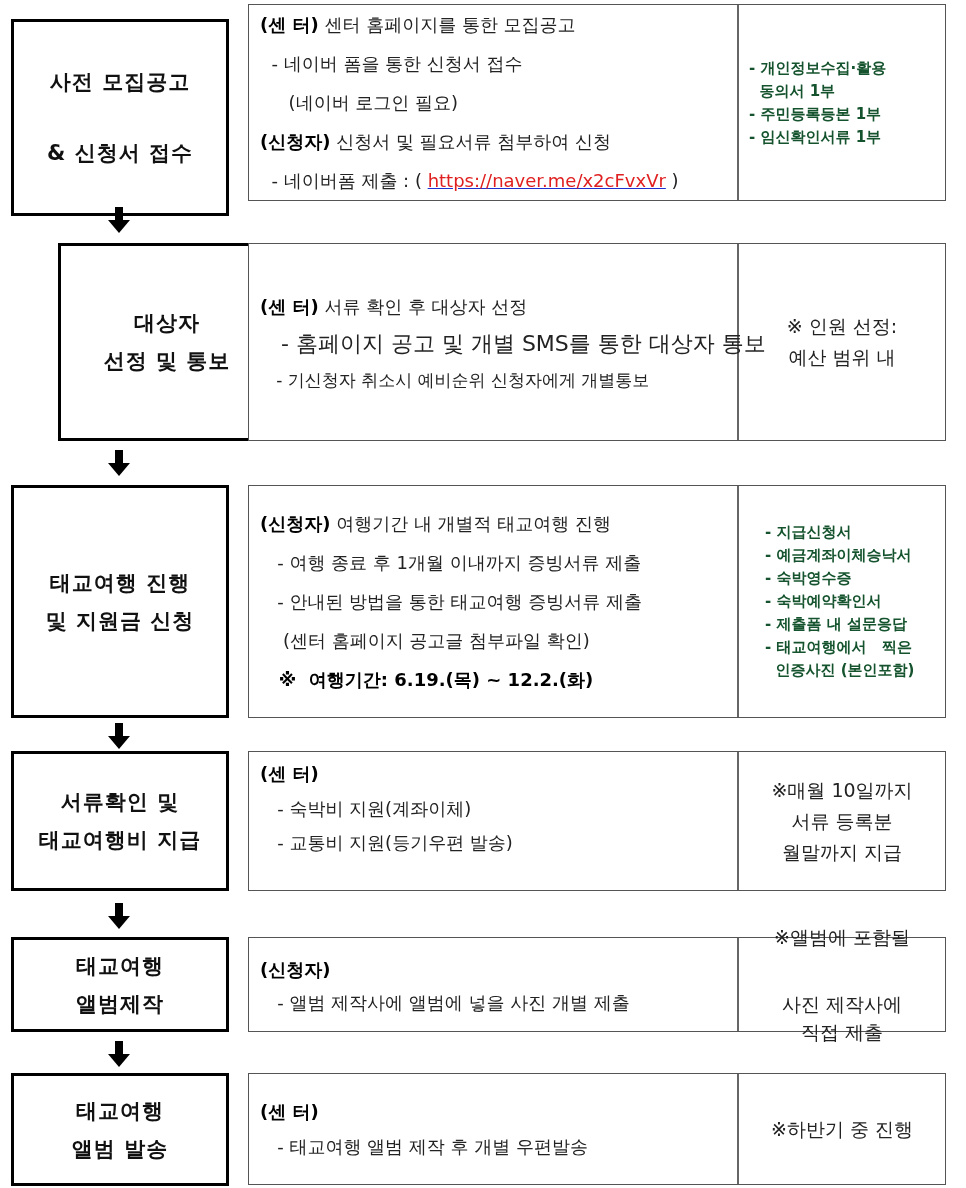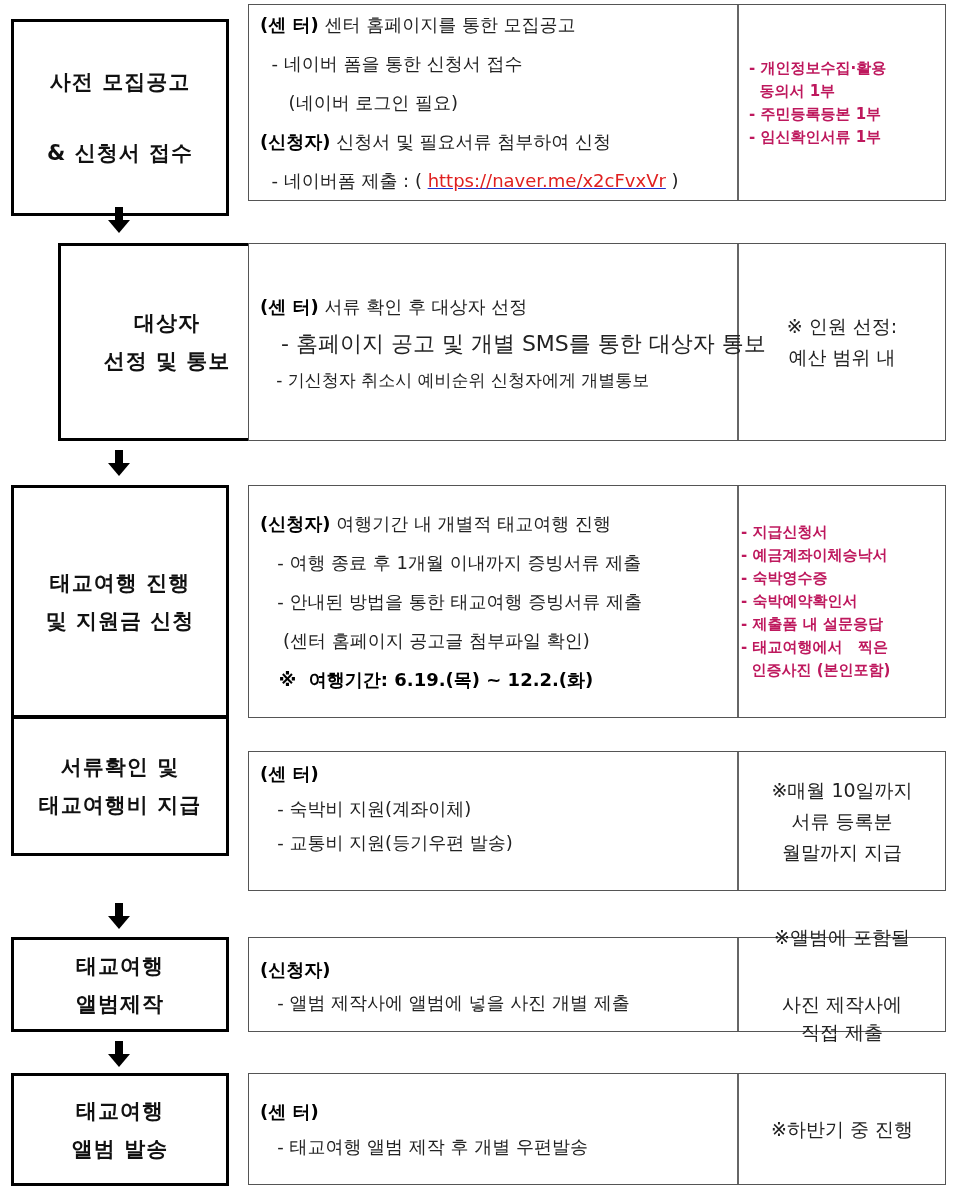--- a/index.html
+++ b/index.html
@@ -31,21 +31,21 @@
     .side-cell.list { padding-left: 10px; }
 
     .line { font-size: 18px; line-height: 39px; white-space: pre; color: #222; }
     .line.tight { line-height: 36px; }
     .line .role { font-weight: bold; color: #000; }
     .line.small { font-size: 13px; line-height: 24px; }
     .line.bold { font-weight: bold; color: #000; }
     .link { color: #e02020; text-decoration: underline; text-decoration-color: #2030d0; }
 
     .side-line { font-size: 19px; line-height: 31px; white-space: pre; color: #222; }
-    .side-list-line { font-size: 15px; font-weight: bold; line-height: 23px; white-space: pre; color: #be185d; }
+    .side-list-line { font-size: 15px; font-weight: bold; line-height: 23px; white-space: pre; color: #14532d; }
 
     .arrow { position: absolute; left: 108px; width: 22px; height: 26px; }
   </style>
 </head>
 <body>
 
 <div class="step">
   <div class="label-box" style="top:19px;height:197px;gap:33px;">
     <div class="label-line">사전 모집공고</div>
     <div class="label-line">&amp; 신청서 접수</div>
@@ -101,39 +101,39 @@
     <div class="label-line">및 지원금 신청</div>
   </div>
   <div class="content-box" style="top:485px;height:233px;">
     <div class="main-cell">
       <div class="line"><span class="role">(신청자)</span><span> 여행기간 내 개별적 태교여행 진행</span></div>
       <div class="line">   - 여행 종료 후 1개월 이내까지 증빙서류 제출</div>
       <div class="line">   - 안내된 방법을 통한 태교여행 증빙서류 제출</div>
       <div class="line">    (센터 홈페이지 공고글 첨부파일 확인)</div>
       <div class="line bold">   ※  여행기간: 6.19.(목) ~ 12.2.(화)</div>
     </div>
-    <div class="side-cell list" style="padding-left:2px;">
+    <div class="side-cell list" style="padding-left:26px;">
       <div class="side-list-line">- 지급신청서</div>
       <div class="side-list-line">- 예금계좌이체승낙서</div>
       <div class="side-list-line">- 숙박영수증</div>
       <div class="side-list-line">- 숙박예약확인서</div>
       <div class="side-list-line">- 제출폼 내 설문응답</div>
       <div class="side-list-line">- 태교여행에서   찍은</div>
       <div class="side-list-line">  인증사진 (본인포함)</div>
     </div>
   </div>
 </div>
 
 <svg class="arrow" style="top:723px;" viewBox="0 0 22 26">
     <rect x="7" y="0" width="8" height="14" fill="#000"></rect>
     <polygon points="0,13 22,13 11,26" fill="#000"></polygon>
   </svg>
 
 <div class="step">
-  <div class="label-box" style="top:716px;height:140px;">
+  <div class="label-box" style="top:751px;height:140px;">
     <div class="label-line">서류확인 및</div>
     <div class="label-line">태교여행비 지급</div>
   </div>
   <div class="content-box" style="top:751px;height:140px;">
     <div class="main-cell" style="justify-content:flex-start;padding-top:4px;">
       <div class="line" style="line-height:36px;"><span class="role">(센 터)</span><span></span></div>
       <div class="line" style="line-height:34px;">   - 숙박비 지원(계좌이체)</div>
       <div class="line" style="line-height:34px;">   - 교통비 지원(등기우편 발송)</div>
     </div>
     <div class="side-cell center">

